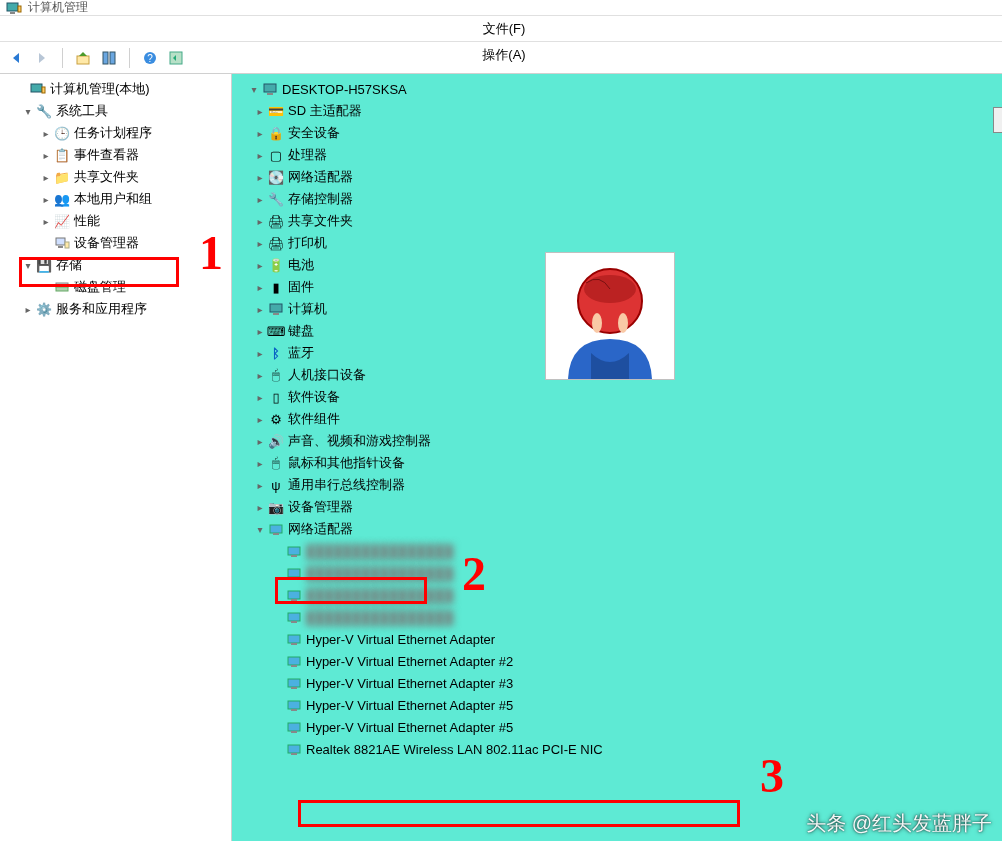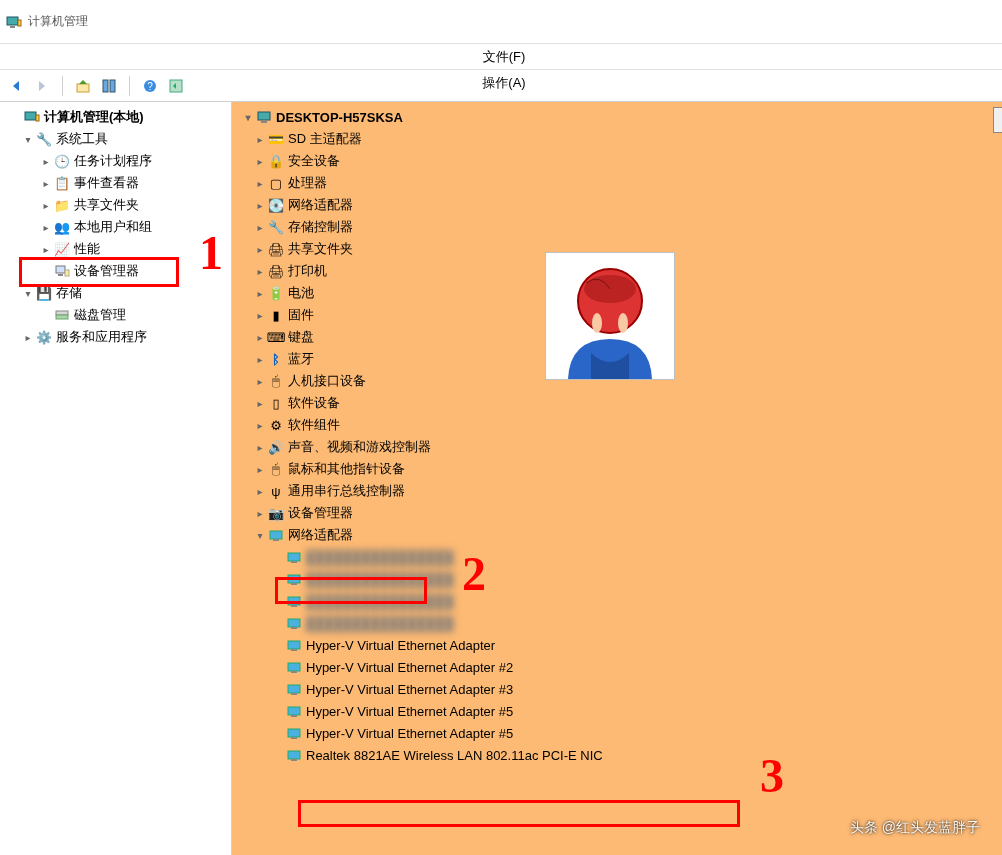--- a/index.html
+++ b/index.html
@@ -6,21 +6,21 @@
 body {
   font-family: "Microsoft YaHei", "Segoe UI", Tahoma, sans-serif;
   font-size: 13px;
   background: #fff;
   width: 1002px;
   height: 855px;
   overflow: hidden;
   position: relative;
 }
 .titlebar {
-  height: 44px;
+  height: 16px;
   background: #fff;
   border-bottom: 1px solid #e0e0e0;
   display: flex;
   align-items: center;
   padding-left: 6px;
   gap: 6px;
 }
 .titlebar .icon-slot { width: 16px; height: 16px; }
 .titlebar-text { font-size: 12px; color: #555; }
 
@@ -62,21 +62,21 @@
 }
 .left-pane {
   width: 232px;
   border-right: 1px solid #d0d0d0;
   background: #fff;
   overflow: auto;
   padding-top: 4px;
 }
 .right-pane {
   flex: 1;
-  background: #fdba74;
+  background: #5eead4;
   overflow: auto;
   padding-top: 4px;
   position: relative;
 }
 .right-pane::-webkit-scrollbar,
 .left-pane::-webkit-scrollbar { width: 16px; }
 .right-pane::-webkit-scrollbar-thumb,
 .left-pane::-webkit-scrollbar-thumb { background: #c2c2c2; border: 1px solid #a0a0a0; }
 
 .tree { list-style: none; }
@@ -101,21 +101,21 @@
 .expander.none::before { content: ""; }
 .ticon {
   width: 16px; height: 16px;
   display: flex; align-items: center; justify-content: center;
   margin-right: 4px;
   font-size: 13px;
 }
 .label { font-size: 13px; }
 
 
-.lv0 { padding-left: 8px; font-weight: bold; }
+.lv0 { padding-left: 14px; }
 .lv1 { padding-left: 20px; }
 .lv2 { padding-left: 38px; }
 
 
 .redbox {
   position: absolute;
   border: 3px solid #ff0000;
   pointer-events: none;
   z-index: 100;
 }
@@ -129,23 +129,23 @@
   font-family: "Times New Roman", serif;
 }
 .avatar {
   position: absolute;
   border: 1px solid #c0c0c0;
   background: #fff;
   z-index: 50;
 }
 .watermark {
   position: absolute;
-  right: 22px;
+  right: 10px;
   bottom: 18px;
-  font-size: 14px;
+  font-size: 20px;
   color: rgba(255,255,255,0.95);
   text-shadow: 0 0 4px rgba(0,0,0,0.6), 0 0 2px rgba(0,0,0,0.7);
   z-index:120;
   pointer-events:none;
 }
 .blurred {
   color: transparent;
   text-shadow: 0 0 7px rgba(120,120,120,0.8);
 }
 .nic-icon svg, .ticon svg { display:block; }
@@ -394,20 +394,32 @@
         <li>
           <div class="tnode lv1">
       <span class="expander closed"></span>
       <span class="ticon">▮</span>
       <span class="label">固件</span>
           </div>
         </li>
         <li>
           <div class="tnode lv1">
       <span class="expander closed"></span>
+      <span class="ticon">
+              <svg width="16" height="16">
+                <rect x="2" y="3" width="12" height="8" fill="#4aa" stroke="#256"></rect>
+                <rect x="5" y="12" width="6" height="2" fill="#888"></rect>
+              </svg>
+            </span>
+      <span class="label">计算机</span>
+          </div>
+        </li>
+        <li>
+          <div class="tnode lv1">
+      <span class="expander closed"></span>
       <span class="ticon">⌨</span>
       <span class="label">键盘</span>
           </div>
         </li>
         <li>
           <div class="tnode lv1">
       <span class="expander closed"></span>
       <span class="ticon">
               <span style="color:#0a63c4;font-weight:bold;">ᛒ</span>
             </span>

